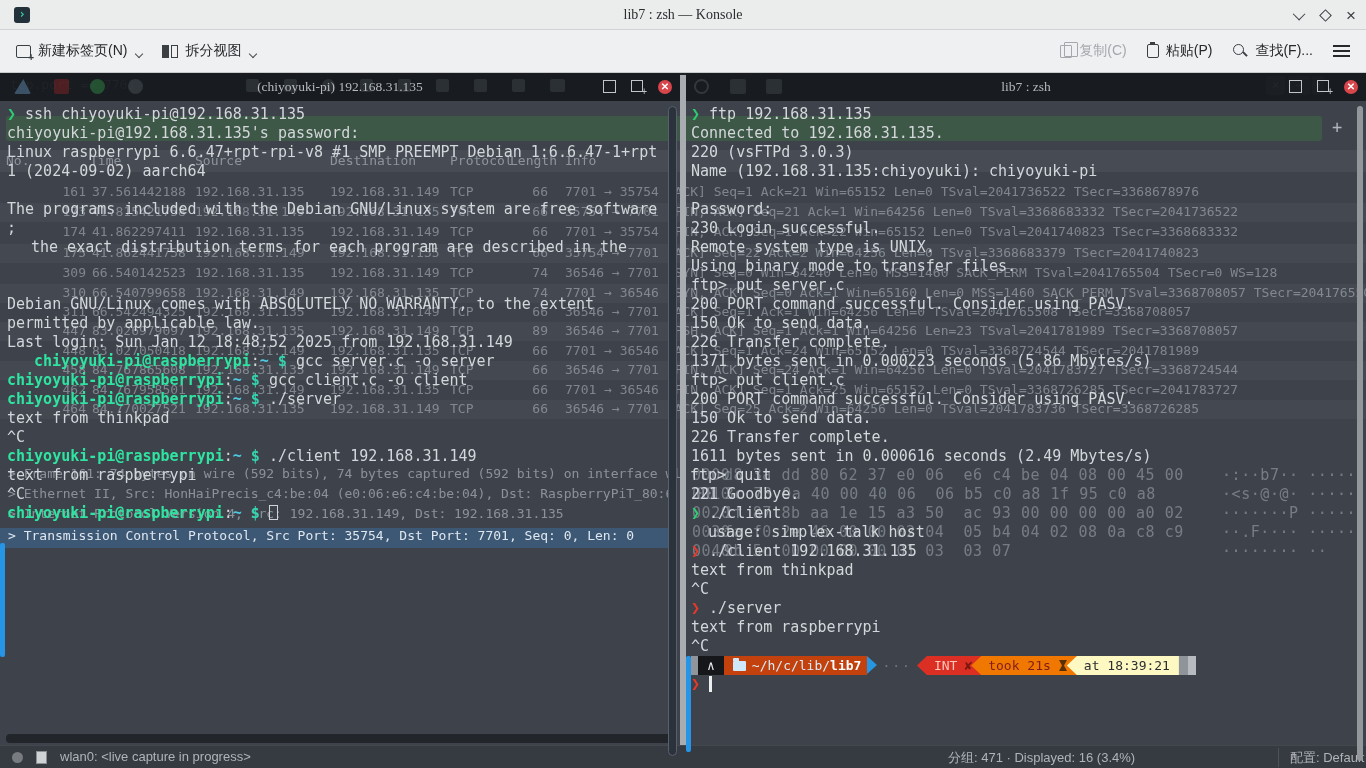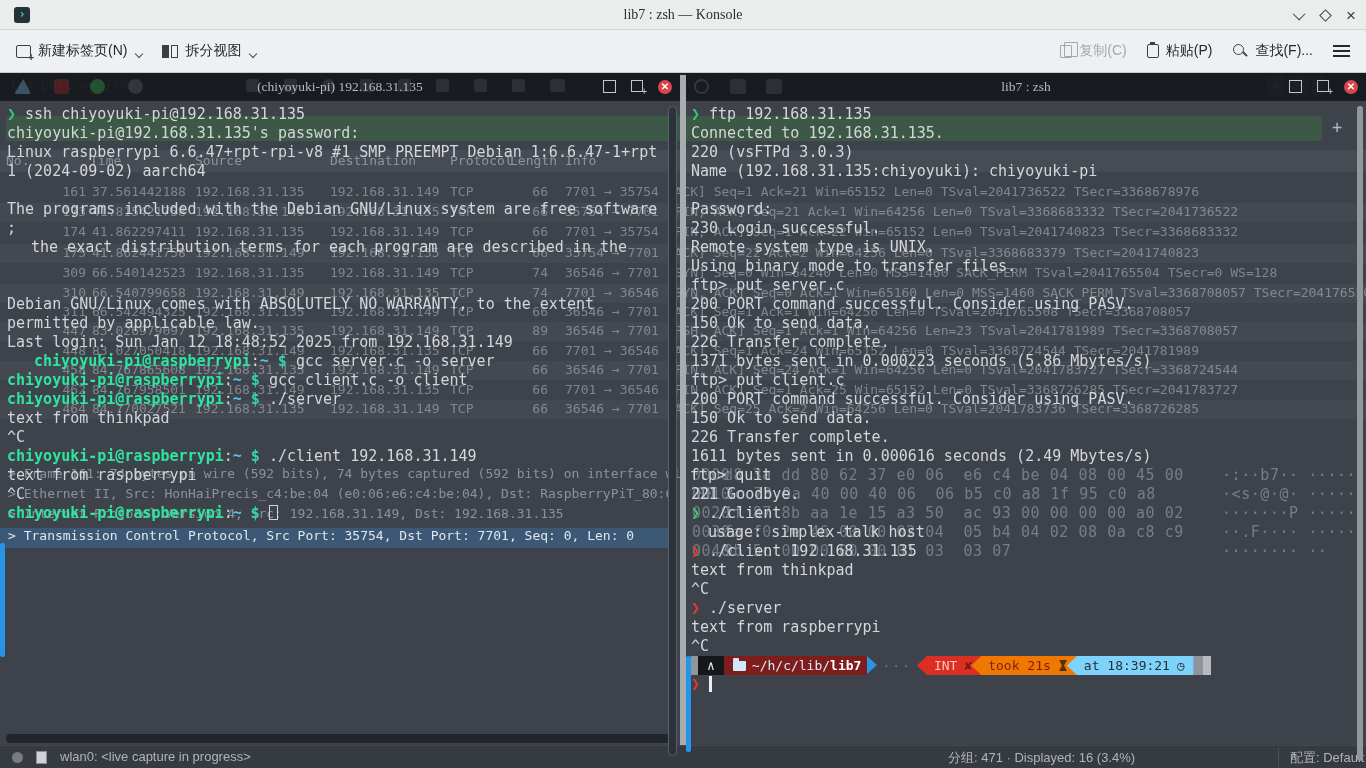--- a/index.html
+++ b/index.html
@@ -97,30 +97,30 @@
   .s-u { color:#2fe3a0; font-weight:bold; } .s-c { color:#4fc8e0; font-weight:bold; } .s-t { color:#35d3ae; font-weight:bold; }
   .hollow { display:inline-block; width:9px; height:15px; border:1.5px solid #d0d4d8; vertical-align:-2px; }
   .beam { display:inline-block; width:3px; height:16px; background:#eceeef; vertical-align:-3px; }
 
   
   .pline { position:absolute; left:5px; top:555px; height:19px; display:flex; align-items:stretch;
            font:13px/19px "DejaVu Sans Mono",monospace; }
   .pl-cap { width:7px; }
   .pl-seg { display:flex; align-items:center; padding:0 9px; white-space:pre; }
   .pl-dark { background:#15171a; color:#e8eaec; }
-  .pl-blue { background:#7f1d1d; color:#d8ecfa; padding-right:6px; }
+  .pl-blue { background:#c2410c; color:#d8ecfa; padding-right:6px; }
   .pl-blue b { color:#ffffff; }
   .pl-arrow-r { width:0; height:0; border-top:9.5px solid transparent; border-bottom:9.5px solid transparent;
                 border-left:10px solid #2795e0; }
   .pl-dots { color:#767b81; align-self:center; margin:0 5px; letter-spacing:2px; }
   .pl-point { clip-path:polygon(0 50%, 10px 0, 100% 0, 100% 100%, 10px 100%); padding-left:17px; }
   .pl-red { background:#dc2f23; color:#ffc4bc; position:relative; z-index:1; }
   .pl-red .x { color:#7c170e; font-weight:bold; margin-left:7px; }
   .pl-orange { background:#f07800; color:#7f1d1d; margin-left:-10px; z-index:2; }
-  .pl-white { background:#7dd3fc; color:#2b2e31; margin-left:-10px; z-index:3; }
+  .pl-white { background:#fef9c3; color:#2b2e31; margin-left:-10px; z-index:3;flex-direction:column; }
   .hourglass { width:10px; height:13px; margin-left:7px; }
   .folder { width:13px; height:10px; background:#cfe8fa; border-radius:1px; position:relative; margin-right:6px; }
   .folder:before { content:""; position:absolute; left:0; top:-3px; width:6px; height:3px; background:#cfe8fa; border-radius:1px 1px 0 0; }
 
   
   .splitter { position:absolute; left:680px; top:2px; width:6px; height:670px; background:#a9adb1; z-index:4; }
   .sb-left { position:absolute; left:668px; top:33px; width:9px; height:650px; background:#2c323c;
              border:1px solid #58606d; border-radius:5px; z-index:3; }
   .sb-right { position:absolute; left:1357px; top:33px; width:6px; height:655px; background:#93979c;
               border-radius:3px; z-index:3; }

